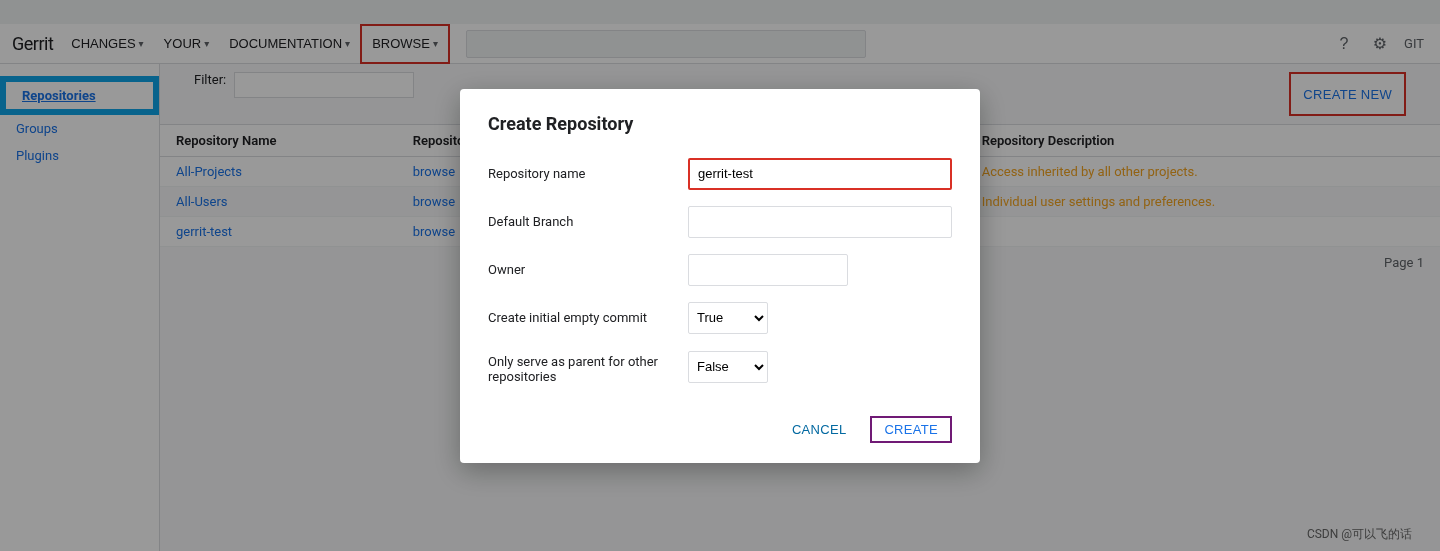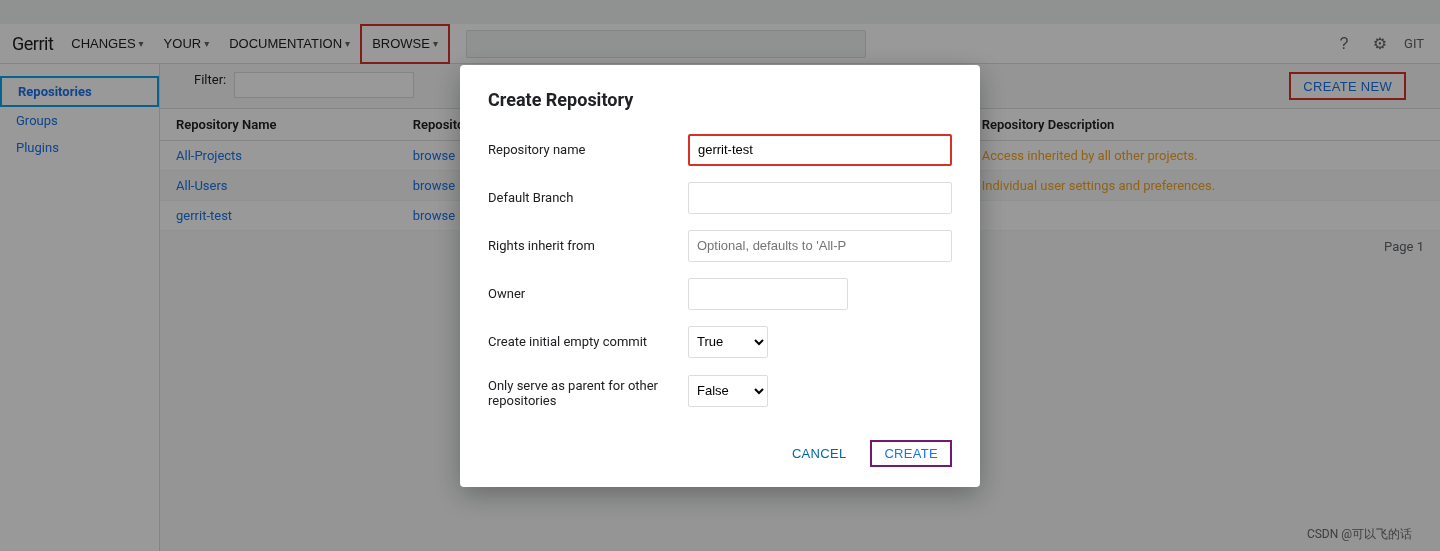--- a/index.html
+++ b/index.html
@@ -95,22 +95,23 @@
     .sidebar-item {
       display: block;
       padding: 6px 16px;
       font-size: 13px;
       color: #1a73e8;
       cursor: pointer;
       text-decoration: none;
     }
     .sidebar-item.active {
       font-weight: bold;
-      border: 2px solid #0ea5e9;
+      border: 6px solid #0ea5e9;
       color: #1a73e8;
+      text-decoration: underline;
     }
 
     
     .main-content {
       flex: 1;
       padding: 0;
       overflow: auto;
       background: #f8f9fa;
     }
 
@@ -126,21 +127,21 @@
     .filter-input {
       height: 26px;
       border: 1px solid #dadce0;
       padding: 0 6px;
       font-size: 13px;
       width: 180px;
       background: #fff;
     }
     .create-new-btn {
       margin-left: auto;
-      height: 28px;
+      height: 44px;
       padding: 0 12px;
       border: 2px solid #d93025;
       background: #fff;
       color: #1a73e8;
       font-size: 13px;
       font-weight: 500;
       cursor: pointer;
       letter-spacing: 0.3px;
     }
 
@@ -377,24 +378,20 @@
     <div class="form-row">
       <label class="form-label">Repository name</label>
       <input class="form-control active-input" type="text" value="gerrit-test" style="">
     </div>
 
     <div class="form-row">
       <label class="form-label">Default Branch</label>
       <input class="form-control" type="text" style="">
     </div>
 
-    <div class="form-row">
-      <label class="form-label">Rights inherit from</label>
-      <input class="form-control" type="text" placeholder="Optional, defaults to 'All-P" style="">
-    </div>
 
     <div class="form-row">
       <label class="form-label">Owner</label>
       <input class="form-control" type="text" style="width: 160px; flex: 0 0 160px;">
     </div>
 
     <div class="form-row">
       <label class="form-label">Create initial empty commit</label>
       <select class="form-select">
         <option>True</option>

